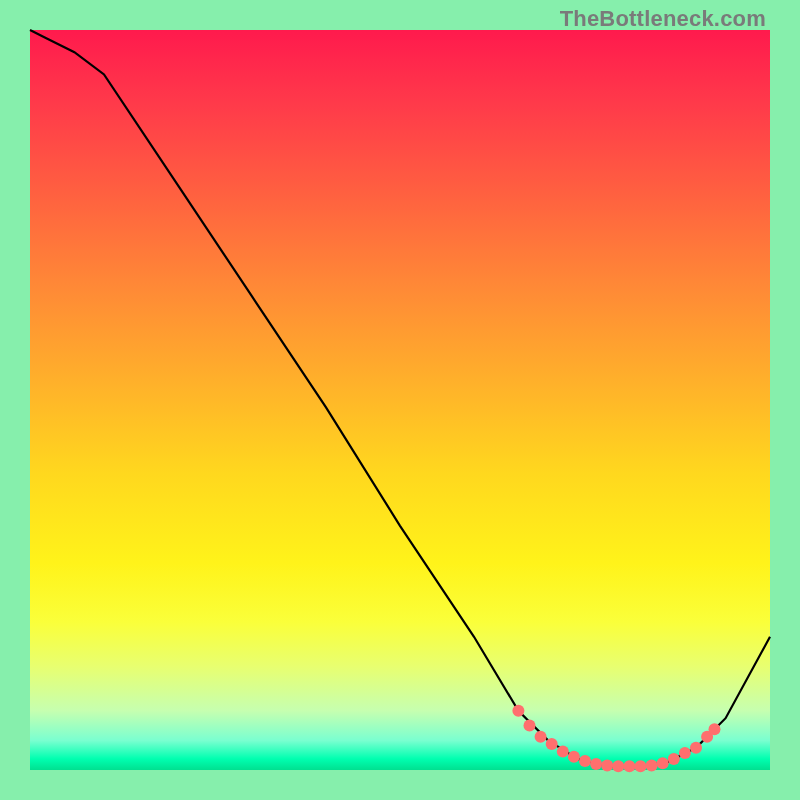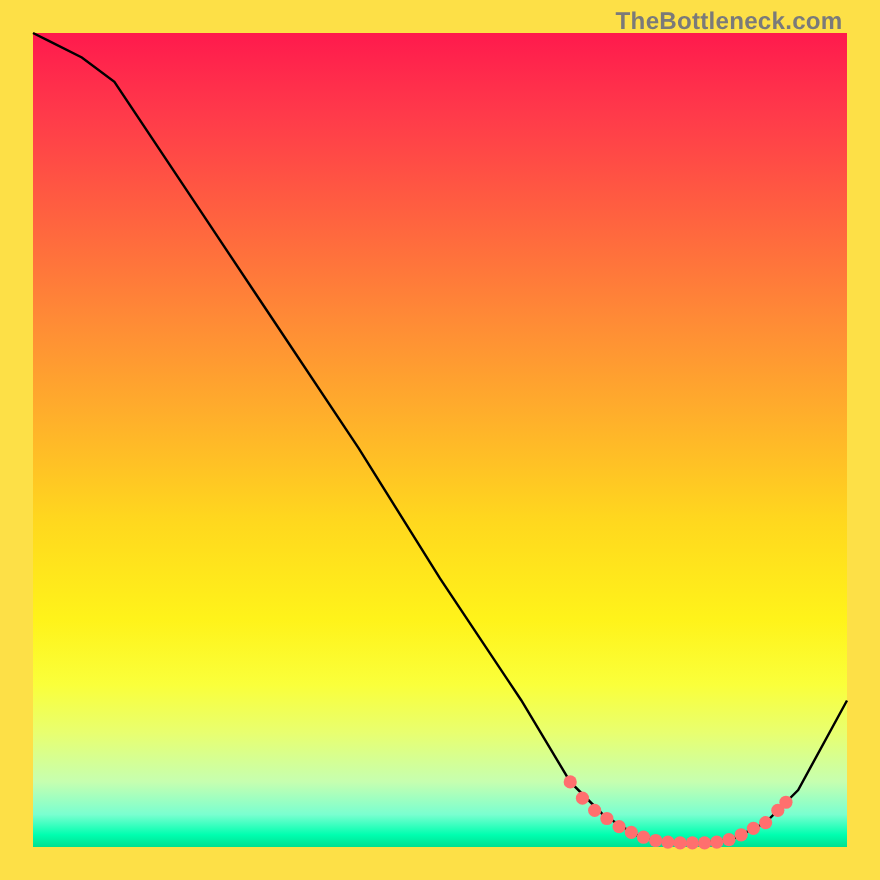--- a/index.html
+++ b/index.html
@@ -1,21 +1,21 @@
 <!DOCTYPE html>
 <html><head>
 <meta charset="utf-8">
 <style>
   * { margin: 0; padding: 0; box-sizing: border-box; }
   html, body { width: 800px; height: 800px; background: #000; overflow: hidden; }
   .frame {
     position: relative;
     width: 800px;
     height: 800px;
-    background: #fde047;
+    background: #86efac;
     text-decoration: underline;
   }
   .plot-area {
     position: absolute;
     left: 30px;
     top: 30px;
     width: 740px;
     height: 740px;
     background: linear-gradient(to bottom,
       #ff1a4d 0%,

